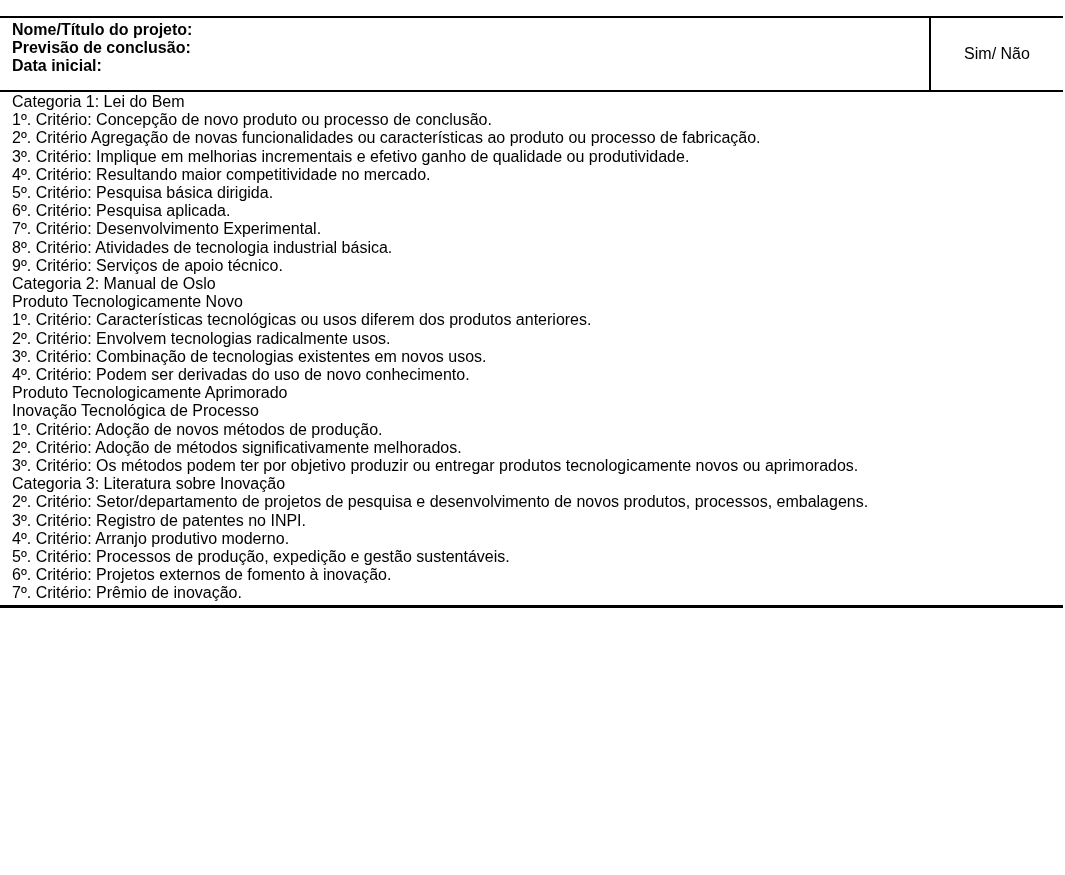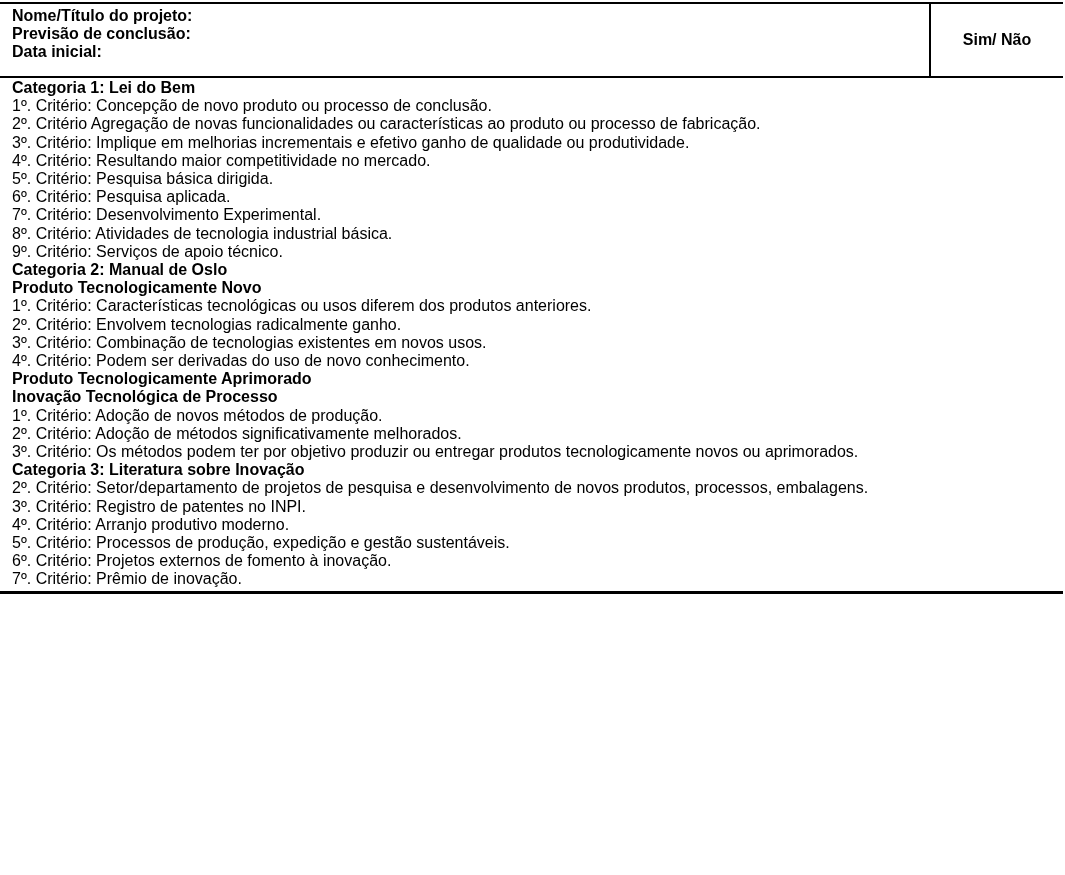--- a/index.html
+++ b/index.html
@@ -11,21 +11,21 @@
       width: 1065px;
       height: 875px;
       position: relative;
       overflow: hidden;
       font-family: "Liberation Sans", sans-serif;
       color: #000000;
     }
     .doc-table {
       position: absolute;
       left: 0;
-      top: 2px;
+      top: 16px;
       width: 1063px;
       border-top: 2px solid #000;
       border-bottom: 3px solid #000;
     }
     .header-row {
       display: flex;
       border-bottom: 2px solid #000;
       height: 72px;
     }
     .header-left {
@@ -40,38 +40,38 @@
       font-size: 16px;
       line-height: 18px;
       height: 18px;
       white-space: nowrap;
     }
     .header-right {
       flex: 1;
       display: flex;
       align-items: center;
       justify-content: center;
-      font-weight: bold;
+      font-weight: normal;
       font-size: 16px;
     }
     .body-content {
       padding: 1px 0 2px 12px;
       width: 920px;
     }
     .line {
       font-size: 16px;
       line-height: 18.2px;
       white-space: nowrap;
     }
     .line.wrap {
       white-space: normal;
       width: 880px;
     }
     .heading {
-      font-weight: bold;
+      font-weight: normal;
     }
     .crit-label {
       font-weight: normal;
     }
   </style>
 </head>
 <body>
 
 <div class="doc-table">
   <div class="header-row">
@@ -92,21 +92,21 @@
     <div class="line"><span class="crit-label">4º. Critério</span><span>: </span><span>Resultando maior competitividade no mercado.</span></div>
     <div class="line"><span class="crit-label">5º. Critério</span><span>: </span><span>Pesquisa básica dirigida.</span></div>
     <div class="line"><span class="crit-label">6º. Critério</span><span>: </span><span>Pesquisa aplicada.</span></div>
     <div class="line"><span class="crit-label">7º. Critério</span><span>: </span><span>Desenvolvimento Experimental.</span></div>
     <div class="line"><span class="crit-label">8º. Critério</span><span>: </span><span>Atividades de tecnologia industrial básica.</span></div>
     <div class="line"><span class="crit-label">9º. Critério</span><span>: </span><span>Serviços de apoio técnico.</span></div>
 
     <div class="line heading">Categoria 2: Manual de Oslo</div>
     <div class="line heading">Produto Tecnologicamente Novo</div>
     <div class="line"><span class="crit-label">1º. Critério</span><span>: </span><span>Características tecnológicas ou usos diferem dos produtos anteriores.</span></div>
-    <div class="line"><span class="crit-label">2º. Critério:</span><span> </span><span>Envolvem tecnologias radicalmente ganho.</span></div>
+    <div class="line"><span class="crit-label">2º. Critério:</span><span> </span><span>Envolvem tecnologias radicalmente usos.</span></div>
     <div class="line"><span class="crit-label">3º. Critério:</span><span> </span><span>Combinação de tecnologias existentes em novos usos.</span></div>
     <div class="line"><span class="crit-label">4º. Critério</span><span>: </span><span>Podem ser derivadas do uso de novo conhecimento.</span></div>
     <div class="line heading">Produto Tecnologicamente Aprimorado</div>
     <div class="line heading">Inovação Tecnológica de Processo</div>
     <div class="line"><span class="crit-label">1º. Critério</span><span>: </span><span>Adoção de novos métodos de produção.</span></div>
     <div class="line"><span class="crit-label">2º. Critério</span><span>: </span><span>Adoção de métodos significativamente melhorados.</span></div>
     <div class="line wrap"><span class="crit-label">3º. Critério:</span><span> </span><span>Os métodos podem ter por objetivo produzir ou entregar produtos tecnologicamente novos ou aprimorados.</span></div>
 
     <div class="line heading">Categoria 3: Literatura sobre Inovação</div>
     <div class="line wrap"><span class="crit-label">2º. Critério:</span><span> </span><span>Setor/departamento de projetos de pesquisa e desenvolvimento de novos produtos, processos, embalagens.</span></div>

